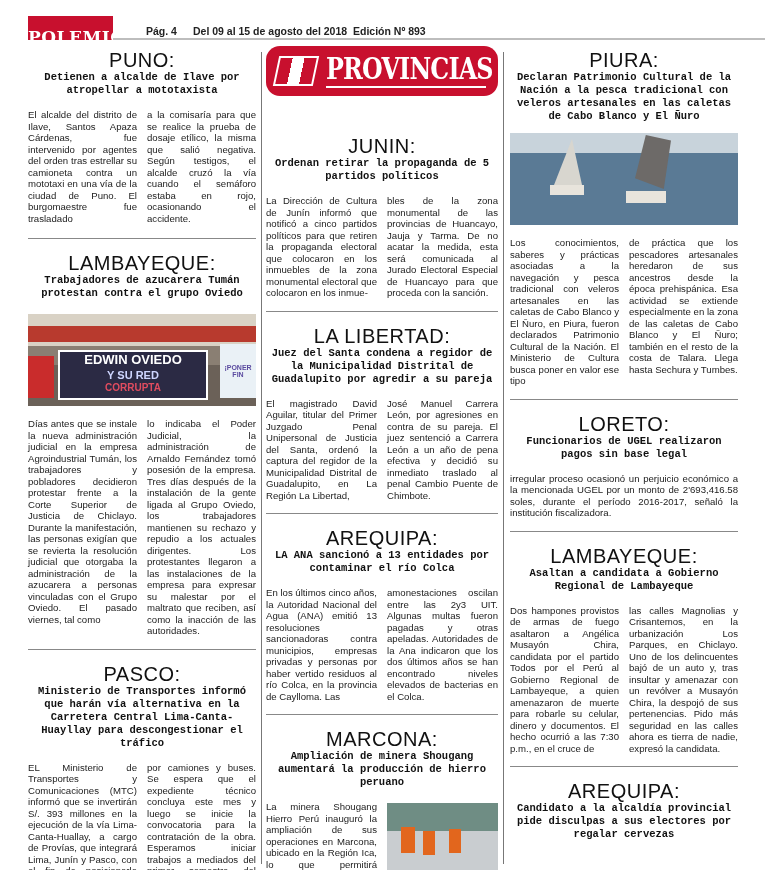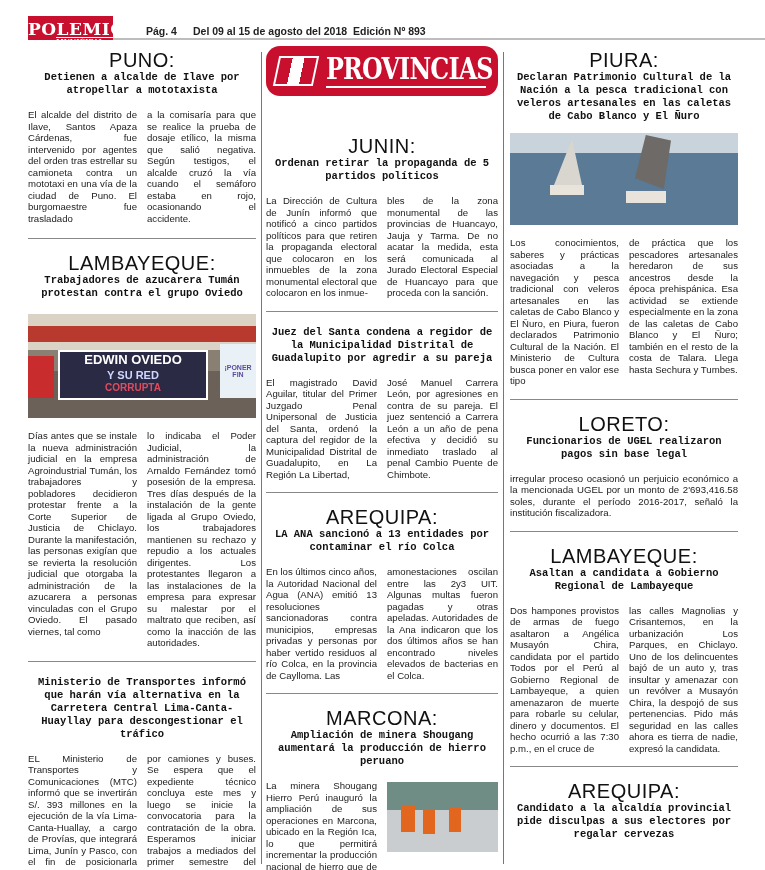--- a/index.html
+++ b/index.html
@@ -1,21 +1,21 @@
 <!DOCTYPE html>
 <html><head>
 <meta charset="utf-8">
 <style>
   * { box-sizing: border-box; margin: 0; padding: 0; }
   html, body { width: 765px; height: 870px; background: #ffffff; overflow: hidden; }
   body { font-family: "Liberation Sans", sans-serif; color: #111; position: relative; }
 
   .header { position: absolute; left: 0; top: 0; width: 765px; height: 40px; }
   .logo { position: absolute; left: 28px; top: 16px; width: 85px; height: 24px; background: #c8102e; color: #fff; text-align: center; }
-  .logo .l1 { font-family: "DejaVu Serif", serif; font-weight: bold; font-size: 17px; line-height: 15px; letter-spacing: 0.5px; display:block; padding-top: 6px; }
+  .logo .l1 { font-family: "DejaVu Serif", serif; font-weight: bold; font-size: 17px; line-height: 15px; letter-spacing: 0.5px; display:block; padding-top: 14px; }
   .logo .l2 { font-family: "DejaVu Serif", serif; font-weight: bold; font-size: 7px; line-height: 7px; display:block; text-align:right; padding-right: 10px; border-top: 1px solid #fff; margin-left: 28px; }
   .hmeta { position: absolute; top: 25px; font-size: 10.5px; font-weight: bold; color: #222; }
   .hrule { position: absolute; left: 113px; top: 38px; width: 652px; height: 2px; background: #bdbdbd; }
 
   .col { position: absolute; top: 44px; }
   .col-left { left: 28px; width: 228px; }
   .col-mid { left: 266px; width: 232px; }
   .col-right { left: 510px; width: 228px; }
   .vrule { position: absolute; width: 1px; background: #777; top: 52px; height: 812px; }
 
@@ -56,38 +56,39 @@
     <div class="cols2">
       <div>El alcalde del distrito de Ilave, Santos Apaza Cárdenas, fue intervenido por agentes del orden tras estrellar su camioneta contra un mototaxi en una vía de la ciudad de Puno. El burgomaestre fue trasladado</div>
       <div>a la comisaría para que se realice la prueba de dosaje etílico, la misma que salió negativa. Según testigos, el alcalde cruzó la vía cuando el semáforo estaba en rojo, ocasionando el accidente.</div>
     </div>
   </div>
   <div class="sep" style="margin-top:14px"></div>
 
   <div class="art">
     <div class="region">LAMBAYEQUE:</div>
     <div class="headline">Trabajadores de azucarera Tumán protestan contra el grupo Oviedo</div>
-    <div class="photo" style="height:104px;background:linear-gradient(180deg,#d9d2c5 0 35%,#8a7f73 35% 55%,#6b6158 55%);">
+    <div class="photo" style="height:92px;background:linear-gradient(180deg,#d9d2c5 0 35%,#8a7f73 35% 55%,#6b6158 55%);">
       <div style="position:absolute;left:0;top:12px;width:100%;height:16px;background:#b83a2e;"></div>
       <div style="position:absolute;left:30px;top:36px;width:150px;height:50px;background:#2b2a44;border:2px solid #fff;color:#fff;font-weight:bold;text-align:center;">
         <div style="font-size:13px;line-height:16px">EDWIN OVIEDO</div>
         <div style="font-size:11px;line-height:14px;color:#cfd6ff">Y SU RED</div>
         <div style="font-size:10px;line-height:12px;color:#e04c5f">CORRUPTA</div>
       </div>
       <div style="position:absolute;left:0;top:42px;width:26px;height:42px;background:#c92c2c;"></div>
       <div style="position:absolute;right:0;top:30px;width:36px;height:54px;background:#eaf1f6;color:#5b4ba0;font-size:7px;font-weight:bold;padding-top:20px;">¡PONER FIN</div>
     </div>
     <div class="cols2">
       <div>Días antes que se instale la nueva administración judicial en la empresa Agroindustrial Tumán, los trabajadores y pobladores decidieron protestar frente a la Corte Superior de Justicia de Chiclayo. Durante la manifestación, las personas exigían que se revierta la resolución judicial que otorgaba la administración de la azucarera a personas vinculadas con el Grupo Oviedo. El pasado viernes, tal como</div>
       <div>lo indicaba el Poder Judicial, la administración de Arnaldo Fernández tomó posesión de la empresa. Tres días después de la instalación de la gente ligada al Grupo Oviedo, los trabajadores mantienen su rechazo y repudio a los actuales dirigentes. Los protestantes llegaron a las instalaciones de la empresa para expresar su malestar por el maltrato que reciben, así como la inacción de las autoridades.</div>
     </div>
   </div>
   <div class="sep"></div>
 
   <div class="art">
+    <div class="region">PASCO:</div>
     <div class="headline">Ministerio de Transportes informó que harán vía alternativa en la Carretera Central Lima-Canta-Huayllay para descongestionar el tráfico</div>
     <div class="cols2">
       <div>EL Ministerio de Transportes y Comunicaciones (MTC) informó que se invertirán S/. 393 millones en la ejecución de la vía Lima-Canta-Huallay, a cargo de Provías, que integrará Lima, Junín y Pasco, con el fin de posicionarla como alternativa a la Carretera Central, congestionada</div>
       <div>por camiones y buses. Se espera que el expediente técnico concluya este mes y luego se inicie la convocatoria para la contratación de la obra. Esperamos iniciar trabajos a mediados del primer semestre del 2019", estimó Carlos Lozada, funcionario de Provías.</div>
     </div>
   </div>
 
 </div>
 
 <div class="col col-mid">
@@ -101,20 +102,21 @@
     <div class="region">JUNIN:</div>
     <div class="headline">Ordenan retirar la propaganda de 5 partidos políticos</div>
     <div class="cols2">
       <div>La Dirección de Cultura de Junín informó que notificó a cinco partidos políticos para que retiren la propaganda electoral que colocaron en los inmuebles de la zona monumental electoral que colocaron en los inmue-</div>
       <div>bles de la zona monumental de las provincias de Huancayo, Jauja y Tarma. De no acatar la medida, esta será comunicada al Jurado Electoral Especial de Huancayo para que proceda con la sanción.</div>
     </div>
   </div>
   <div class="sep"></div>
 
   <div class="art">
+    <div class="region">LA LIBERTAD:</div>
     <div class="headline">Juez del Santa condena a regidor de la Municipalidad Distrital de Guadalupito por agredir a su pareja</div>
     <div class="cols2">
       <div>El magistrado David Aguilar, titular del Primer Juzgado Penal Unipersonal de Justicia del Santa, ordenó la captura del regidor de la Municipalidad Distrital de Guadalupito, en La Región La Libertad,</div>
       <div>José Manuel Carrera León, por agresiones en contra de su pareja. El juez sentenció a Carrera León a un año de pena efectiva y decidió su inmediato traslado al penal Cambio Puente de Chimbote.</div>
     </div>
   </div>
   <div class="sep"></div>
 
   <div class="art">
     <div class="region">AREQUIPA:</div>

